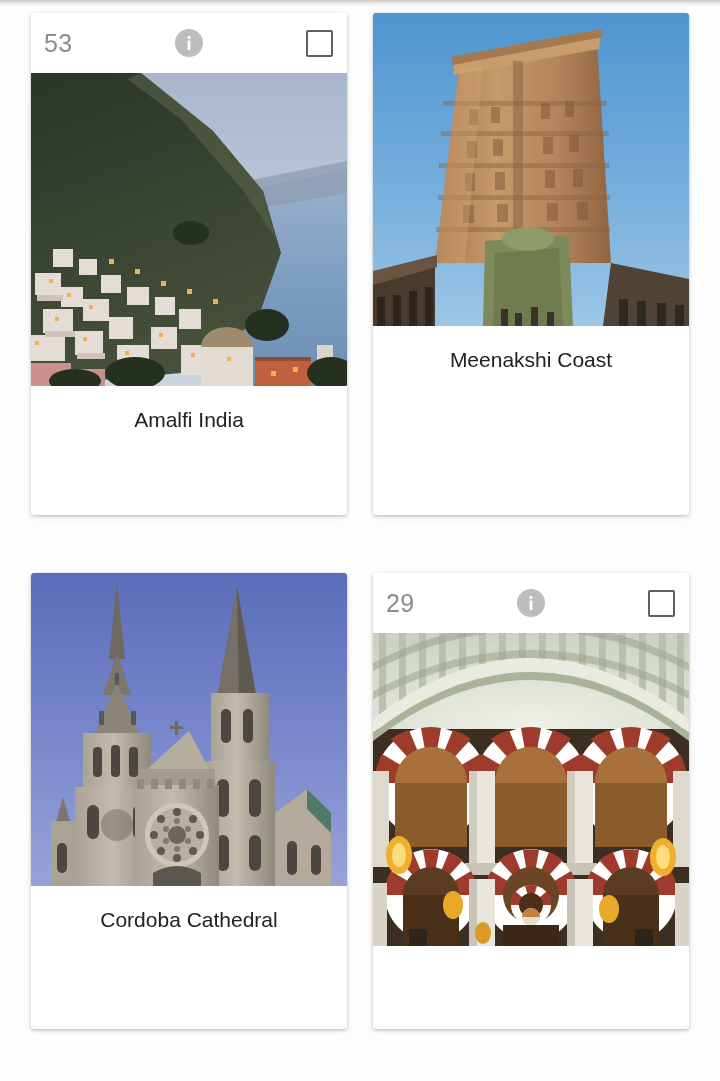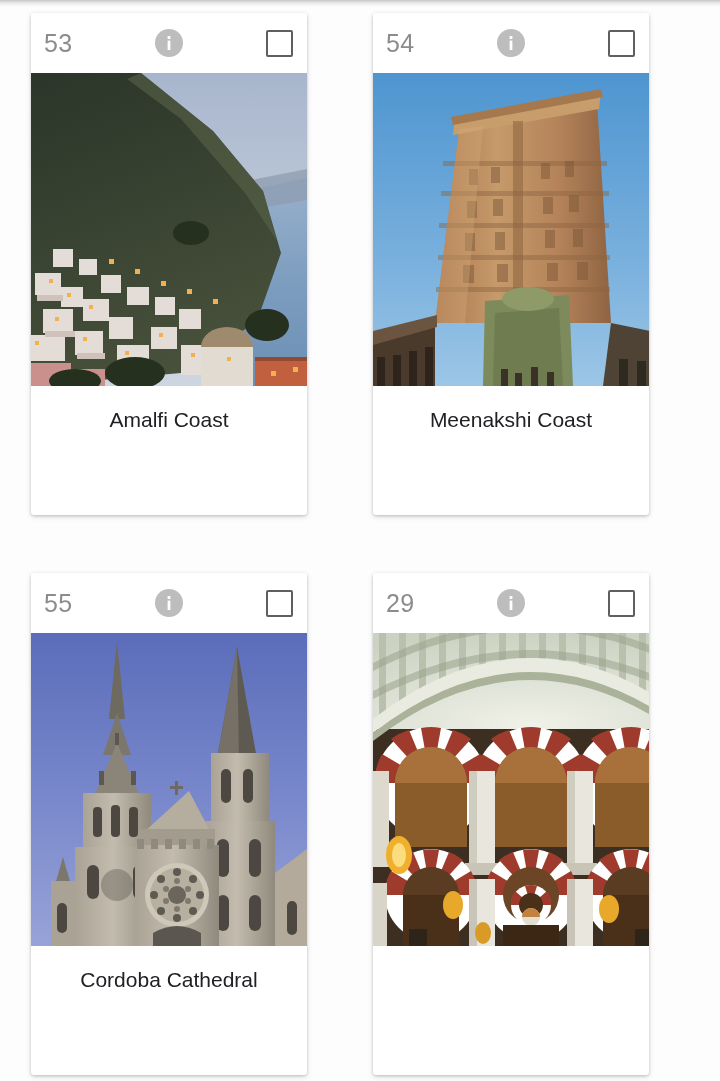--- a/index.html
+++ b/index.html
@@ -36,21 +36,21 @@
     top: 13px;
     left: 31px;
     width: 700px;
     display: grid;
     grid-template-columns: 316px 316px;
     column-gap: 26px;
     row-gap: 58px;
   }
 
   .card {
-    width: 276px;
+    width: 316px;
     background: #ffffff;
     border-radius: 3px;
     box-shadow: 0 1px 3px rgba(0,0,0,0.20), 0 2px 6px rgba(0,0,0,0.10);
     overflow: hidden;
     display: flex;
     flex-direction: column;
   }
 
   .card-header {
     height: 60px;
@@ -227,37 +227,25 @@
         <g fill="#26301f">
           <ellipse cx="104" cy="300" rx="30" ry="16"></ellipse>
           <ellipse cx="44" cy="308" rx="26" ry="12"></ellipse>
           <ellipse cx="236" cy="252" rx="22" ry="16"></ellipse>
           <ellipse cx="160" cy="160" rx="18" ry="12"></ellipse>
           <ellipse cx="300" cy="300" rx="24" ry="16"></ellipse>
         </g>
       </svg>
     </div>
 
-    <div class="card-caption">Amalfi Coast</div>
+    <div class="card-caption">Amalfi India</div>
     <div class="card-body-space"></div>
   </div>
 
   <div class="card">
-    <div class="card-header">
-      <span class="card-number">54</span>
-      <span class="header-spacer-left"></span>
-      <span class="info-icon">
-        <svg width="28" height="28" viewBox="0 0 28 28" aria-hidden="true">
-          <rect x="12.6" y="7" width="2.8" height="3" fill="#ffffff"></rect>
-          <rect x="12.6" y="11.6" width="2.8" height="9.4" fill="#ffffff"></rect>
-        </svg>
-      </span>
-      <span class="header-spacer-right"></span>
-      <span class="checkbox"></span>
-    </div>
 
     <div class="card-image">
       <svg viewBox="0 0 316 313" preserveAspectRatio="none" aria-hidden="true">
         <defs>
           <linearGradient id="mSky" x1="0" y1="0" x2="0" y2="1">
             <stop offset="0%" stop-color="#4e95d0"></stop>
             <stop offset="60%" stop-color="#79b0dd"></stop>
             <stop offset="100%" stop-color="#9cc6e6"></stop>
           </linearGradient>
           <linearGradient id="mTower" x1="0" y1="0" x2="1" y2="0">
@@ -333,32 +321,20 @@
           <rect x="174" y="299" width="7" height="14"></rect>
         </g>
       </svg>
     </div>
 
     <div class="card-caption">Meenakshi Coast</div>
     <div class="card-body-space"></div>
   </div>
 
   <div class="card">
-    <div class="card-header">
-      <span class="card-number">55</span>
-      <span class="header-spacer-left"></span>
-      <span class="info-icon">
-        <svg width="28" height="28" viewBox="0 0 28 28" aria-hidden="true">
-          <rect x="12.6" y="7" width="2.8" height="3" fill="#ffffff"></rect>
-          <rect x="12.6" y="11.6" width="2.8" height="9.4" fill="#ffffff"></rect>
-        </svg>
-      </span>
-      <span class="header-spacer-right"></span>
-      <span class="checkbox"></span>
-    </div>
 
     <div class="card-image">
       <svg viewBox="0 0 316 313" preserveAspectRatio="none" aria-hidden="true">
         <defs>
           <linearGradient id="cSky" x1="0" y1="0" x2="0" y2="1">
             <stop offset="0%" stop-color="#5b6dba"></stop>
             <stop offset="55%" stop-color="#7a89cc"></stop>
             <stop offset="100%" stop-color="#97a3d8"></stop>
           </linearGradient>
           <linearGradient id="cStone" x1="0" y1="0" x2="1" y2="0">

